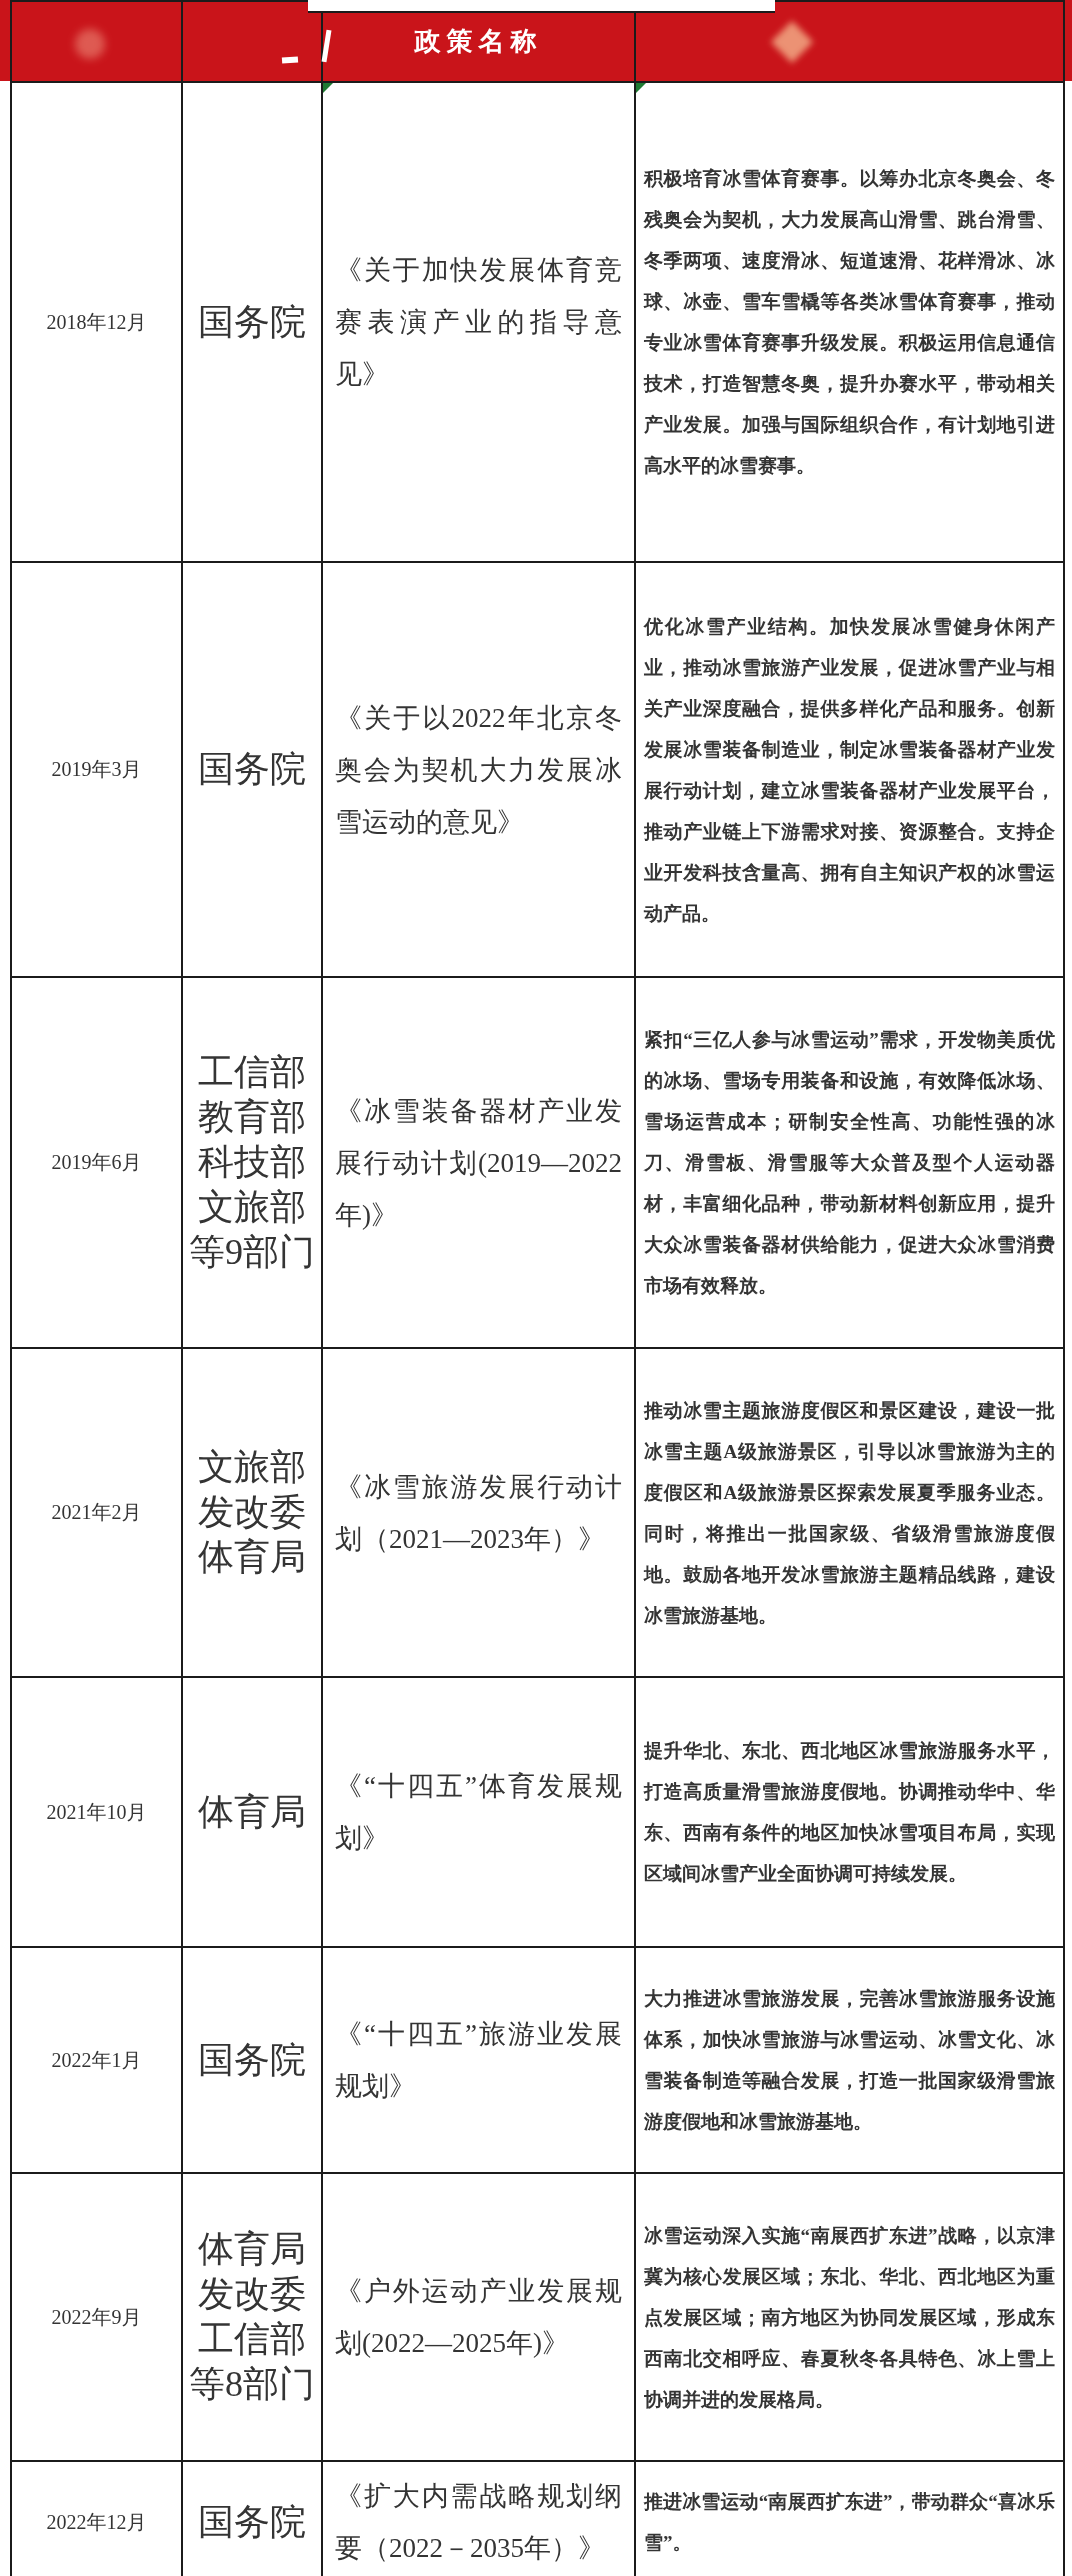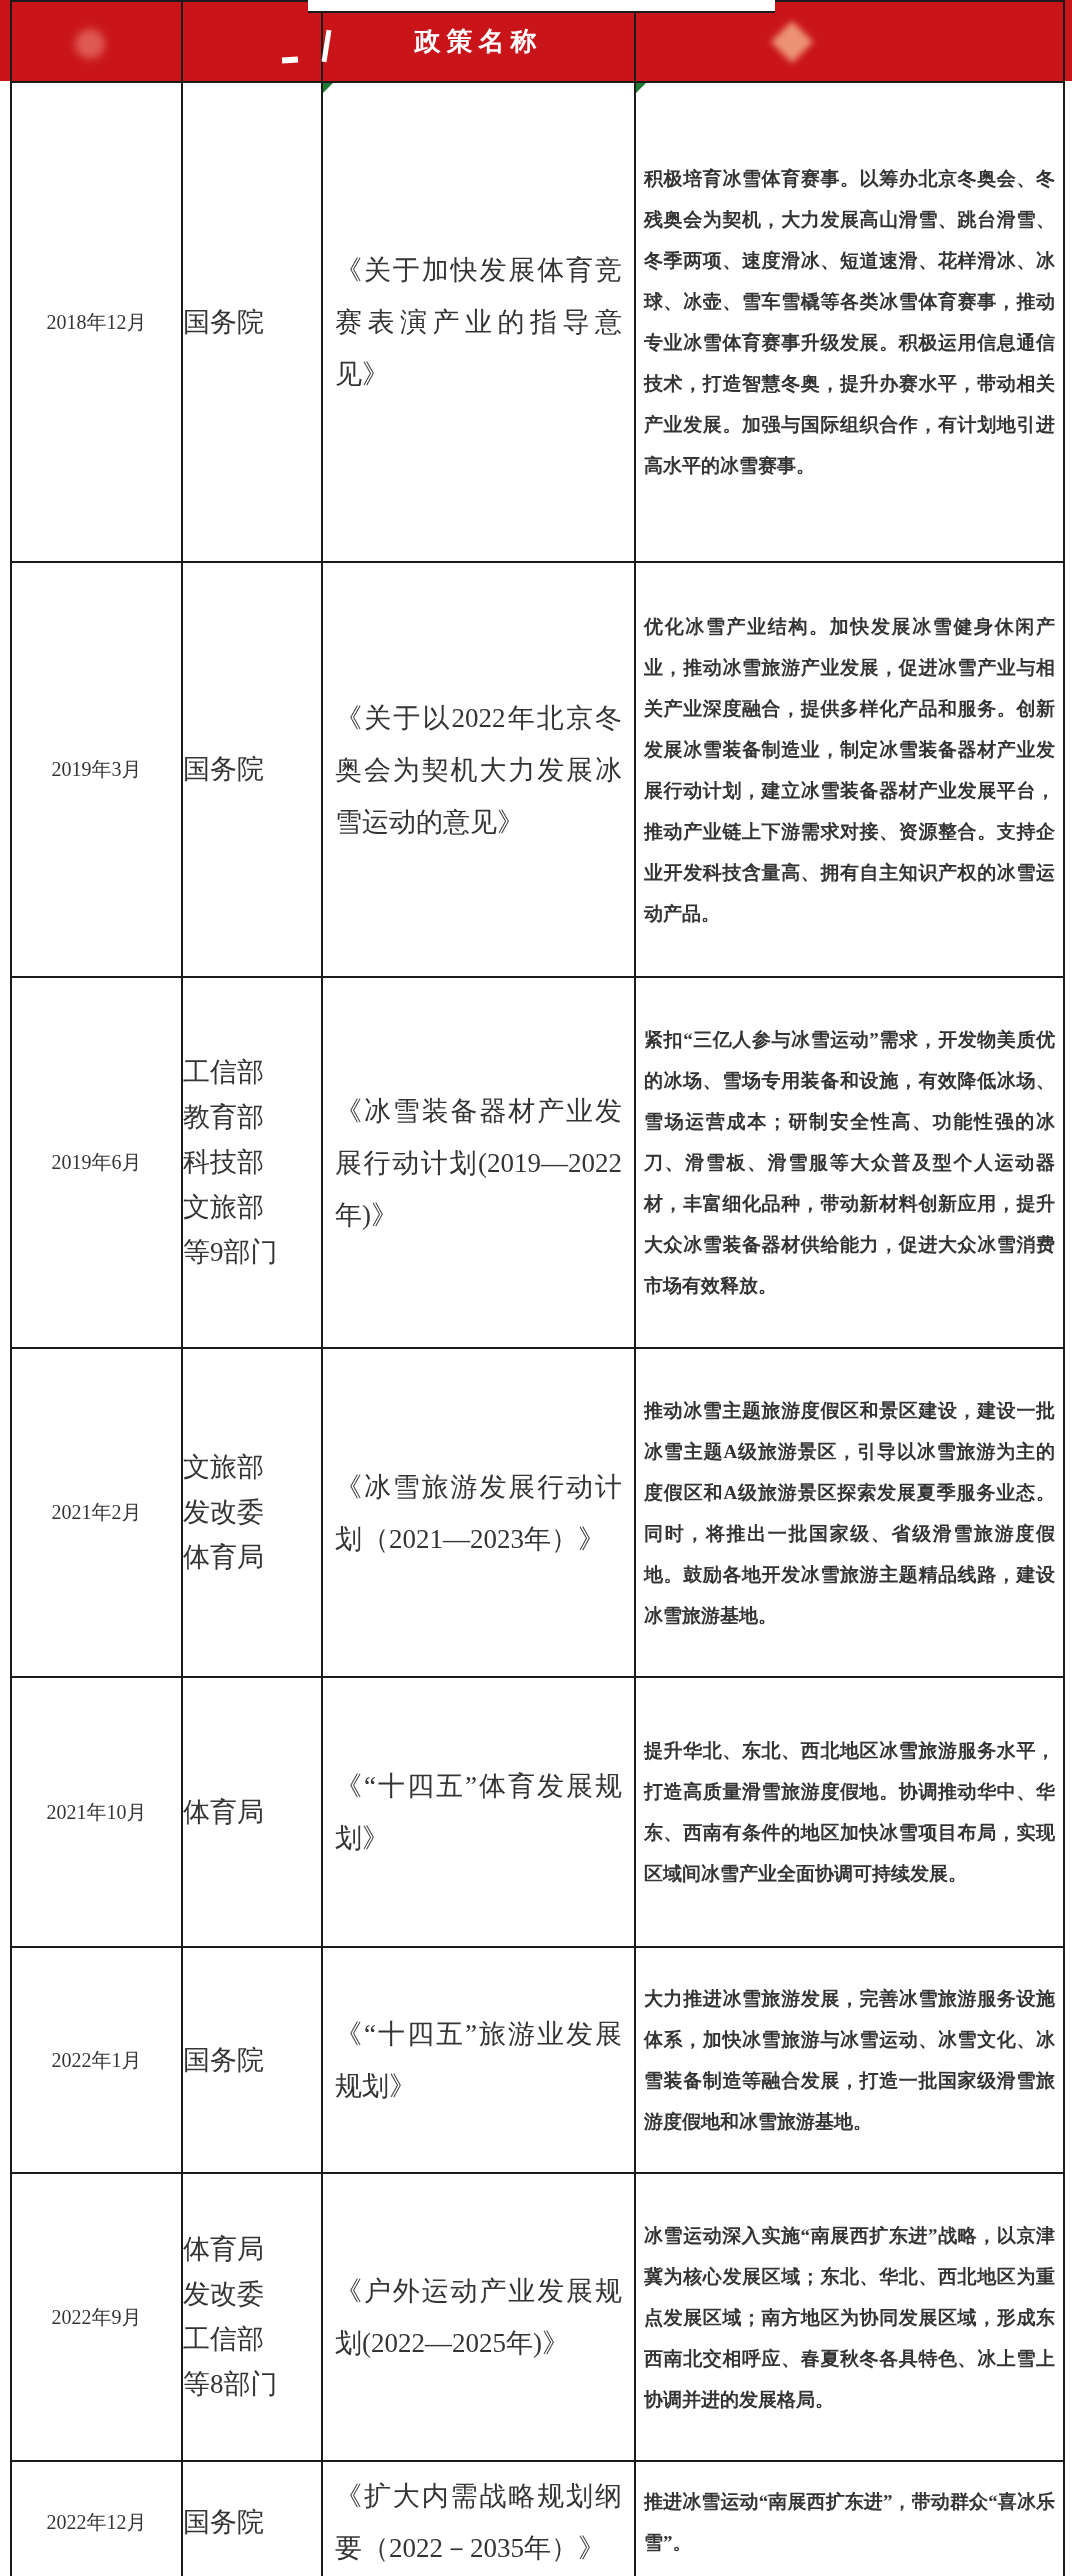--- a/index.html
+++ b/index.html
@@ -14,21 +14,21 @@
     border-collapse:collapse; table-layout:fixed;
   }
   th,td { border:2px solid #1b1b1b; vertical-align:middle; font-weight:normal; padding:0; }
   thead tr { height:81px; }
   th { background:#c9141a; color:#ffffff; font-size:26px; font-weight:bold;
        letter-spacing:6px; text-align:center; position:relative;margin-top:35px; }
   tr.r1 { height:480px; } tr.r2 { height:415px; } tr.r3 { height:371px; }
   tr.r4 { height:329px; } tr.r5 { height:270px; } tr.r6 { height:226px; }
   tr.r7 { height:288px; } tr.r8 { height:122px; }
   td.date   { text-align:center; font-size:20px; }
-  td.issuer { text-align:left; font-size:27px; line-height:45px; white-space:pre-line; }
+  td.issuer { text-align:center; font-size:36px; line-height:45px; white-space:pre-line; }
   td.policy-name {
     font-size:27px; line-height:52px; padding:0 12px; position:relative;
     text-align:justify; text-justify:inter-ideograph;
   }
   td.content {
     font-size:19px; line-height:41px; padding:0 8px; position:relative;
     text-align:justify; text-justify:inter-ideograph;font-weight:bold;
   }
   .notch { position:absolute; left:308px; top:0; width:467px; height:13px;
            background:#ffffff; border-bottom:2px solid #1b1b1b; z-index:5; }

